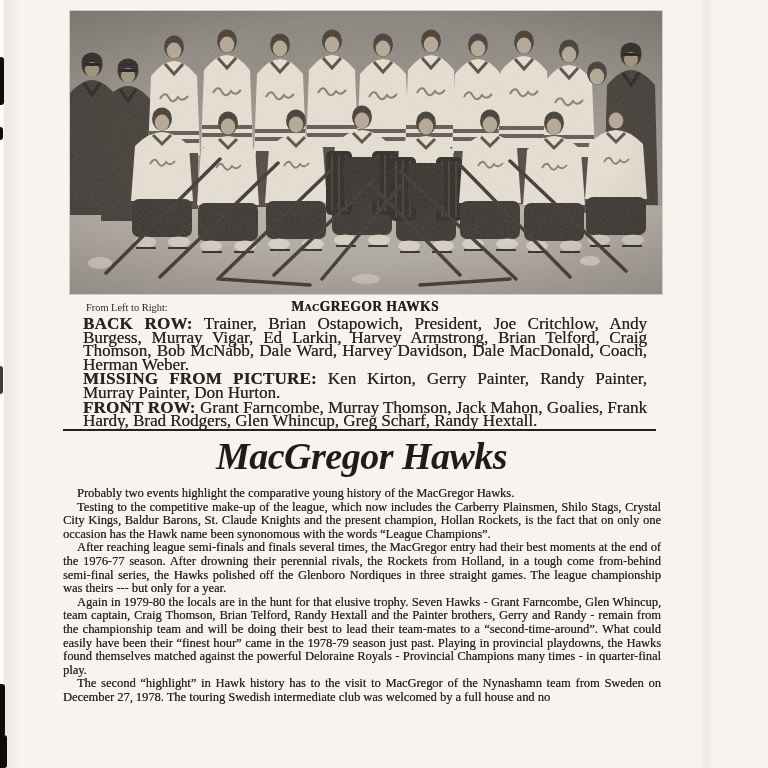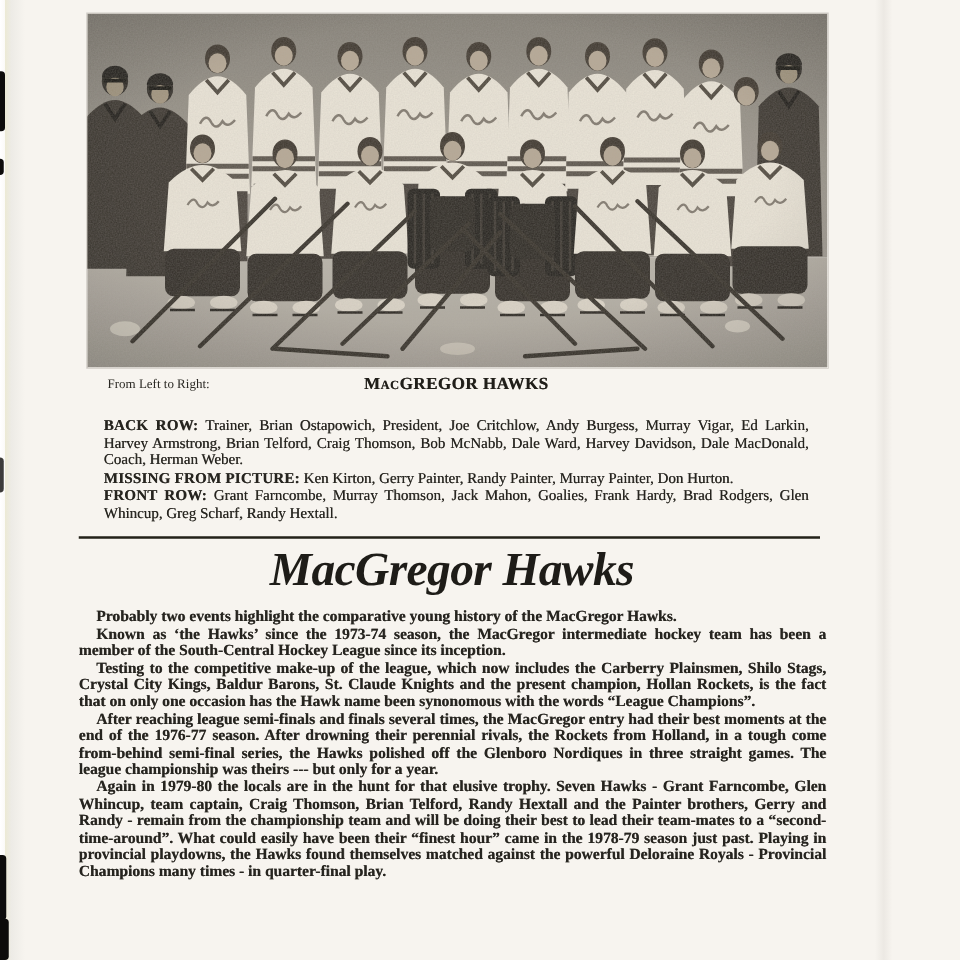--- a/index.html
+++ b/index.html
@@ -25,45 +25,44 @@
     background:linear-gradient(to right,rgba(0,0,0,0),rgba(60,55,45,.06) 50%,rgba(0,0,0,0));
   }
   
   .photo{
     position:absolute;left:70px;top:11px;width:592px;height:283px;margin:0;
     box-shadow:0 0 0 1px rgba(90,85,75,.25);
     filter:sepia(.08) contrast(.96);
   }
   
   .caption{position:absolute;left:83px;top:299px;width:564px;}
-  .cap-head{position:relative;height:16px;margin-bottom:19px;}
+  .cap-head{position:relative;height:16px;margin-bottom:2px;}
   .cap-flr{position:absolute;left:3px;top:3px;font-size:10.4px;color:#2a2823;}
   .cap-title{
     display:block;text-align:center;font-weight:bold;font-size:13.6px;
     font-variant:small-caps;letter-spacing:.4px;color:#201e19;
     text-shadow:.3px 0 0 rgba(32,30,25,.8);
   }
   .cap-row{
-    margin:0 0 1px 0;font-size:12px;line-height:13.6px;text-align:justify;
+    margin:0 0 1px 0;font-size:17px;line-height:13.6px;text-align:justify;
     text-shadow:.25px 0 0 rgba(38,36,31,.75);
   }
   .cap-row b{letter-spacing:.2px;}
   
   .rule{position:absolute;left:63px;top:429px;width:593px;height:0;margin:0;border:none;border-top:2px solid #232119;}
   
   .title{
     position:absolute;left:63px;top:433px;width:597px;margin:0;text-align:center;
     font-style:italic;font-weight:bold;font-size:38px;line-height:47px;
     color:#1e1c18;letter-spacing:-.5px;
   }
   .article{position:absolute;left:63px;top:487px;width:598px;}
   .article p{
     margin:0;text-indent:14px;font-size:12.45px;line-height:13.6px;text-align:justify;
     text-shadow:.25px 0 0 rgba(38,36,31,.7);
-    font-weight:bold;
   }
 </style>
 </head>
 <body>
 
 <div class="binding">
   <div class="bmark bm1"></div>
   <div class="bmark bm2"></div>
   <div class="bmark bm3"></div>
   <div class="bmark bm4"></div>
@@ -197,17 +196,17 @@
   <p class="cap-row"><b>MISSING FROM PICTURE:</b><span> Ken Kirton, Gerry Painter, Randy Painter, Murray Painter, Don Hurton.</span></p>
   <p class="cap-row"><b>FRONT ROW:</b><span> Grant Farncombe, Murray Thomson, Jack Mahon, Goalies, Frank Hardy, Brad Rodgers, Glen Whincup, Greg Scharf, Randy Hextall.</span></p>
 </section>
 
 <hr class="rule">
 
 <h1 class="title">MacGregor Hawks</h1>
 
 <section class="article">
   <p>Probably two events highlight the comparative young history of the MacGregor Hawks.</p>
-  <p>Known as ‘the Hawks’ since the 1973-74 season, the MacGregor intermediate hockey team has been a member of the South-Central Hockey League since its inception.</p>
   <p>Testing to the competitive make-up of the league, which now includes the Carberry Plainsmen, Shilo Stags, Crystal City Kings, Baldur Barons, St. Claude Knights and the present champion, Hollan Rockets, is the fact that on only one occasion has the Hawk name been synonomous with the words “League Champions”.</p>
   <p>After reaching league semi-finals and finals several times, the MacGregor entry had their best moments at the end of the 1976-77 season. After drowning their perennial rivals, the Rockets from Holland, in a tough come from-behind semi-final series, the Hawks polished off the Glenboro Nordiques in three straight games. The league championship was theirs --- but only for a year.</p>
   <p>Again in 1979-80 the locals are in the hunt for that elusive trophy. Seven Hawks - Grant Farncombe, Glen Whincup, team captain, Craig Thomson, Brian Telford, Randy Hextall and the Painter brothers, Gerry and Randy - remain from the championship team and will be doing their best to lead their team-mates to a “second-time-around”. What could easily have been their “finest hour” came in the 1978-79 season just past. Playing in provincial playdowns, the Hawks found themselves matched against the powerful Deloraine Royals - Provincial Champions many times - in quarter-final play.</p>
+  <p>The second “highlight” in Hawk history has to the visit to MacGregor of the Nynashamn team from Sweden on December 27, 1978. The touring Swedish intermediate club was welcomed by a full house and no</p>
 </section>
 
 </body></html>

